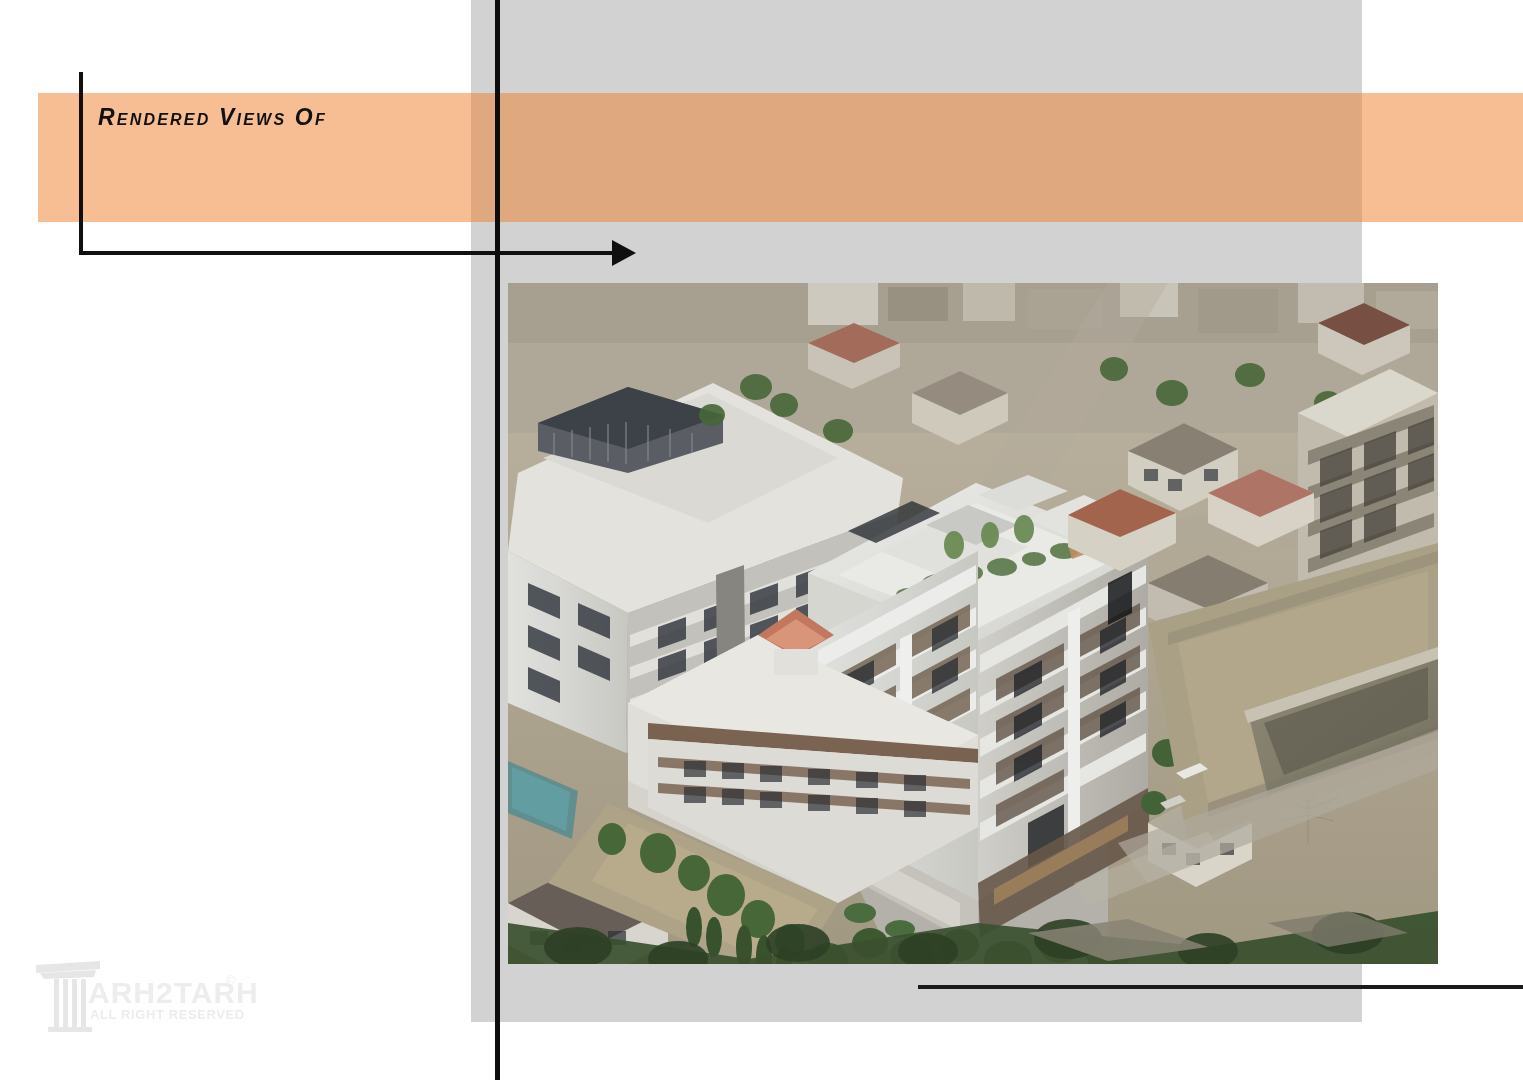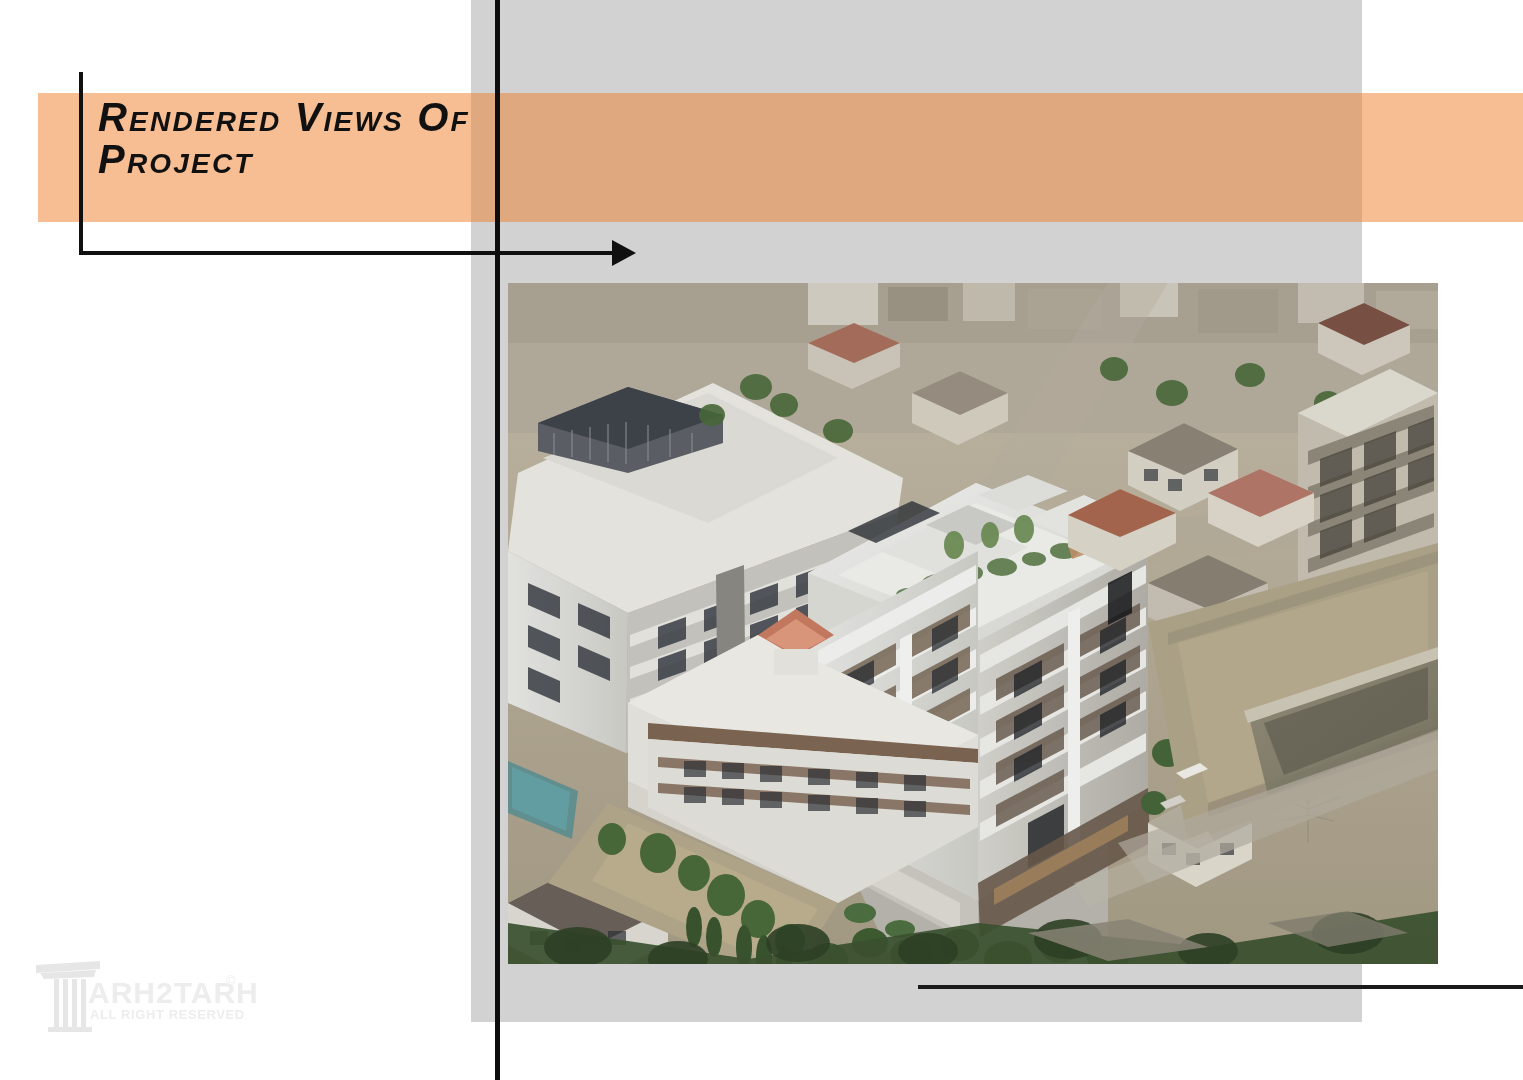--- a/index.html
+++ b/index.html
@@ -98,21 +98,21 @@
   
   .title-text {
     position: absolute;
     left: 98px;
     top: 96px;
     width: 400px;
     color: #111111;
     font-family: "Liberation Sans", sans-serif;
     font-style: italic;
     font-weight: 700;
-    font-size: 40px;
+    font-size: 23px;
     font-stretch: condensed;
     letter-spacing: 2.2px;
     line-height: 42px;
     font-variant: small-caps;
     text-transform: capitalize;
   }
   .title-text .ln { display: block; white-space: nowrap; }
 
   
   .photo-frame {
@@ -149,21 +149,20 @@
   <div class="leader-vert"></div>
   <div class="leader-horz"></div>
   <div class="leader-arrowhead"></div>
 
   <div class="divider-vert"></div>
 
   <div class="rule-bottom"></div>
 
   <div class="title-text">
     <span class="ln">Rendered Views of</span>
-    <span class="ln">Project</span>
   </div>
 
   <div class="photo-frame">
     <svg class="photo-svg" viewBox="0 0 930 681" preserveAspectRatio="none">
       <defs>
         <linearGradient id="gSky" x1="0" y1="0" x2="0" y2="1">
           <stop offset="0" stop-color="#cfc8bb"></stop>
           <stop offset="1" stop-color="#bdb5a6"></stop>
         </linearGradient>
         <linearGradient id="gGround" x1="0" y1="0" x2="0" y2="1">

